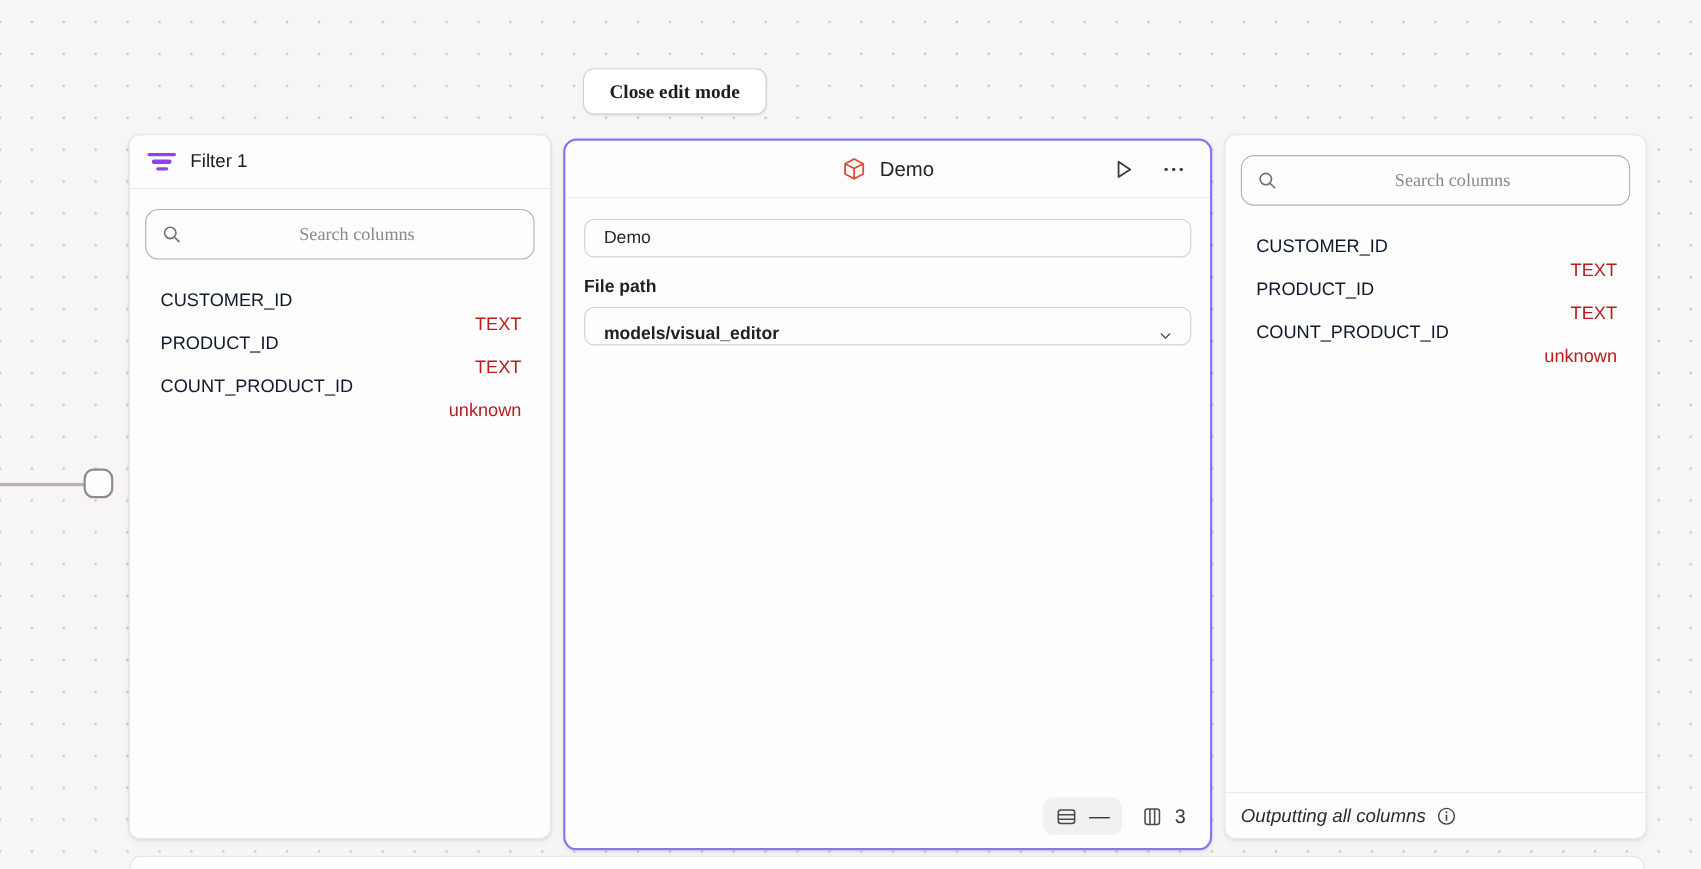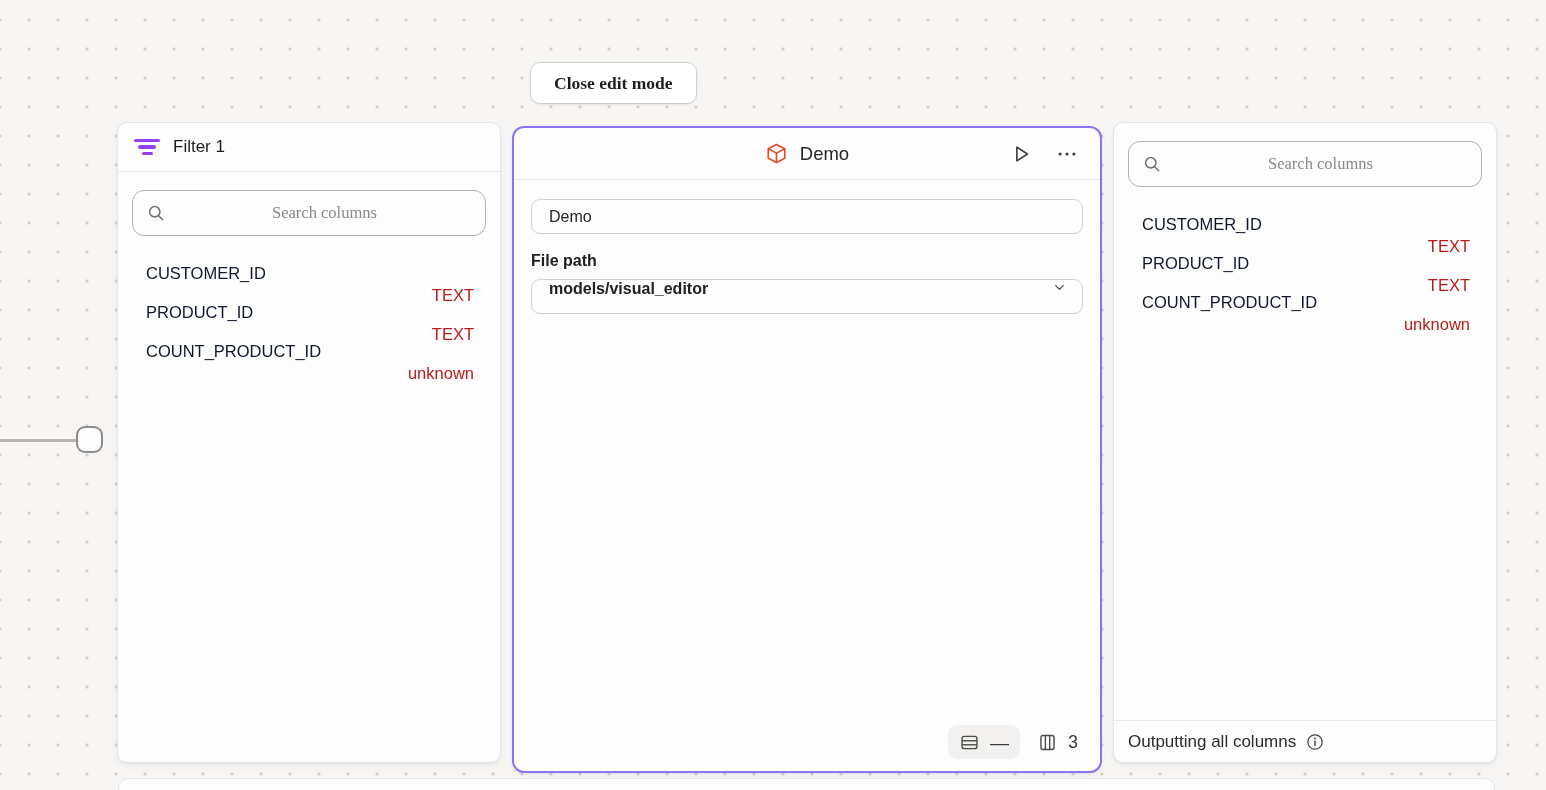--- a/index.html
+++ b/index.html
@@ -117,21 +117,21 @@
     border: 1px solid #d3d1ce; border-radius: 9px;
     padding: 0 17px; margin-bottom: 18px;
     font-family: "Liberation Sans", sans-serif;
     font-size: 16px; font-weight: 500; color: #262626;
     background: #fdfdfd; outline: none;
   }
   .select-input {
     width: 100%; height: 35px;
     border: 1px solid #d3d1ce; border-radius: 9px;
     padding: 0 15px 0 17px;
-    display: flex; align-items: flex-start; justify-content: space-between;
+    display: flex; align-items: flex-end; justify-content: space-between;
     font-size: 16px; font-weight: 600; color: #21201e;
     background: #fdfdfd; cursor: pointer;
   }
 
   .model-footer {
     position: absolute; right: 22px; bottom: 12px;
     display: flex; align-items: center; gap: 17px;
   }
   .pill {
     background: #f2f1ef; border-radius: 9px; height: 34px;
@@ -143,21 +143,21 @@
   .col-count { font-size: 18px; font-weight: 500; color: #3a3a3a; }
 
   
   .right-panel { left: 1113px; top: 122px; width: 384px; height: 641px; }
   .output-footer {
     position: absolute; left: 0; right: 0; bottom: 0;
     height: 42px;
     border-top: 1px solid #eceae8;
     display: flex; align-items: center; gap: 9px;
     padding: 0 14px;
-    font-size: 17px; color: #2b2b2b;
+    font-size: 17px; color: #2b2b2b; font-style: italic;
   }
 
   
   .bottom-panel {
     position: absolute; left: 118px; top: 778px;
     width: 1377px; height: 40px;
     background: #fdfdfd;
     border: 1px solid #e7e5e2; border-radius: 10px 10px 0 0;
   }
 </style>

